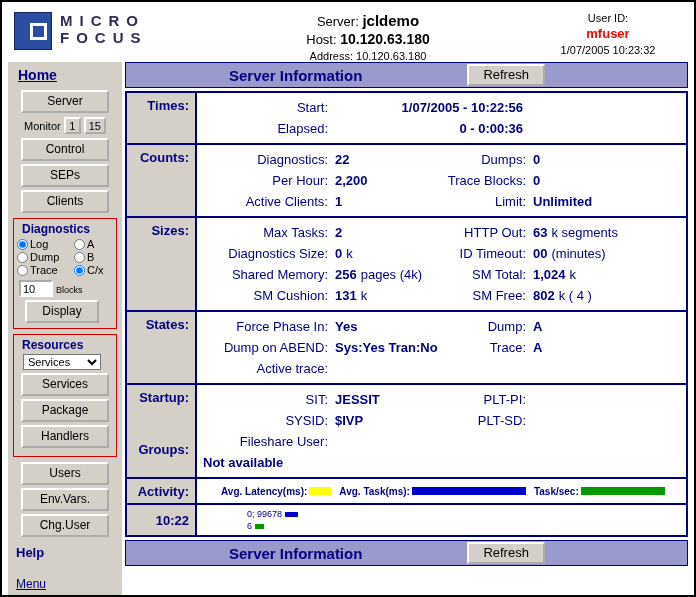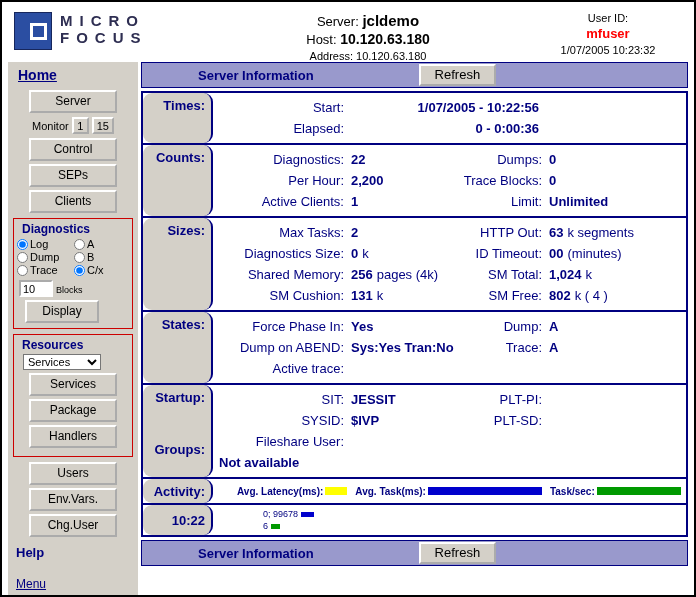--- a/index.html
+++ b/index.html
@@ -19,21 +19,21 @@
   .hdr-line2 { font-size:13px; margin-top:2px; }
   .hdr-line2 b { font-size:14px; }
   .hdr-line3 { font-size:11px; margin-top:3px; }
   .hdr-right { text-align:center; padding-top:4px; }
   .uid-label { font-size:11px; color:#000; }
   .uid-value { font-size:13px; font-weight:bold; color:#FF0000; margin-top:2px; }
   .uid-time { font-size:11px; color:#000; margin-top:3px; }
 
   
   .body-row { flex:1; display:flex; }
-  .sidebar { width:130px; background:#d4d0c8; padding:2px 0 4px; }
+  .sidebar { width:114px; background:#d4d0c8; padding:2px 0 4px; }
   .main { flex:1; margin-left:3px; display:flex; flex-direction:column; }
 
   
   .home { font-size:14px; font-weight:bold; color:#000080; text-decoration:underline; margin:3px 0 4px 10px; display:inline-block; cursor:pointer; }
   .sbtn { display:block; width:88px; margin:3px auto; padding:2px 0 3px; background:#d4d0c8; border:2px outset #ffffff; font-family:"Liberation Sans",sans-serif; font-size:12px; color:#000; text-align:center; cursor:pointer; }
   .monitor-row { display:flex; align-items:center; justify-content:center; gap:3px; margin:4px 0; font-size:11px; color:#000; }
   .mini-btn { background:#d4d0c8; border:2px outset #ffffff; font-size:11px; padding:0 3px; min-width:17px; height:17px; cursor:pointer; font-family:"Liberation Sans",sans-serif; }
   .groupbox { border:1px solid #cc0000; margin:5px 5px; padding:2px 3px 5px; }
   .group-title { font-size:12px; font-weight:bold; color:#000080; margin:1px 0 2px 5px; }
   .radio-grid { display:grid; grid-template-columns:57px 1fr; row-gap:1px; font-size:11px; color:#000; }
@@ -41,29 +41,29 @@
   .radio-grid input { width:11px; height:11px; margin:0; }
   .blocks-row { display:flex; align-items:flex-end; gap:3px; margin:4px 0 3px 2px; }
   .blocks-input { width:34px; height:17px; border:2px inset #ffffff; background:#fff; font-size:11px; padding:0 2px; font-family:"Liberation Sans",sans-serif; }
   .blocks-label { font-size:9px; color:#000; padding-bottom:2px; }
   .res-select { display:block; width:78px; margin:2px 0 3px 6px; font-size:11px; font-family:"Liberation Sans",sans-serif; background:#fff; }
   .help { font-size:13px; font-weight:bold; color:#000080; margin:8px 0 0 8px; }
   .menu { font-size:12px; color:#000080; text-decoration:underline; margin:2px 0 0 8px; display:inline-block; cursor:pointer; }
 
   
   .titlebar { height:26px; background:#9999CC; border:1px solid #000080; display:flex; align-items:center; flex-shrink:0; }
-  .tb-title { font-size:13px; font-weight:bold; color:#000080; margin-left:56px; }
+  .tb-title { font-size:15px; font-weight:bold; color:#000080; margin-left:103px; }
   .tb-refresh { margin-left:105px; background:#d4d0c8; border:2px outset #ffffff; font-size:13px; padding:1px 14px 2px; font-family:"Liberation Sans",sans-serif; cursor:pointer; }
   .gap { height:3px; flex-shrink:0; }
 
   
   .dtable { border:2px solid #000080; background:#fff; }
   .trow { display:flex; border-bottom:2px solid #000080; }
   .trow:last-child { border-bottom:none; }
-  .rlabel { width:70px; flex-shrink:0; background:#d4d0c8; border-right:2px solid #000080; padding:5px 6px 4px 0; text-align:right; color:#000080; font-weight:bold; font-size:13px;border-radius:9px; }
+  .rlabel { width:70px; flex-shrink:0; background:#d4d0c8; border-right:2px solid #000080; padding:5px 6px 4px 0; text-align:right; color:#000080; font-weight:bold; font-size:13px; }
   .rcontent { flex:1; background:#fff; padding:4px 2px 4px 4px; }
   .pline { display:grid; grid-template-columns:132px 112px 86px 1fr; line-height:21px; font-size:13px; }
   .pline-times { display:grid; grid-template-columns:132px 190px; line-height:21px; font-size:13px; }
   .plabel { text-align:right; color:#000080; padding-right:5px; white-space:nowrap; }
   .pvalue { color:#000080; padding-left:2px; white-space:nowrap; }
   .pvalue .val { font-weight:bold; }
   .pvalue .suf { font-weight:normal; margin-left:4px; }
   .pvalue-right { text-align:right; font-weight:bold; color:#000080; }
   .startup-lab { display:flex; flex-direction:column; justify-content:space-between; align-items:flex-end; padding-bottom:20px; }
   .groups-value { font-weight:bold; color:#000080; line-height:21px; padding-left:2px; }

